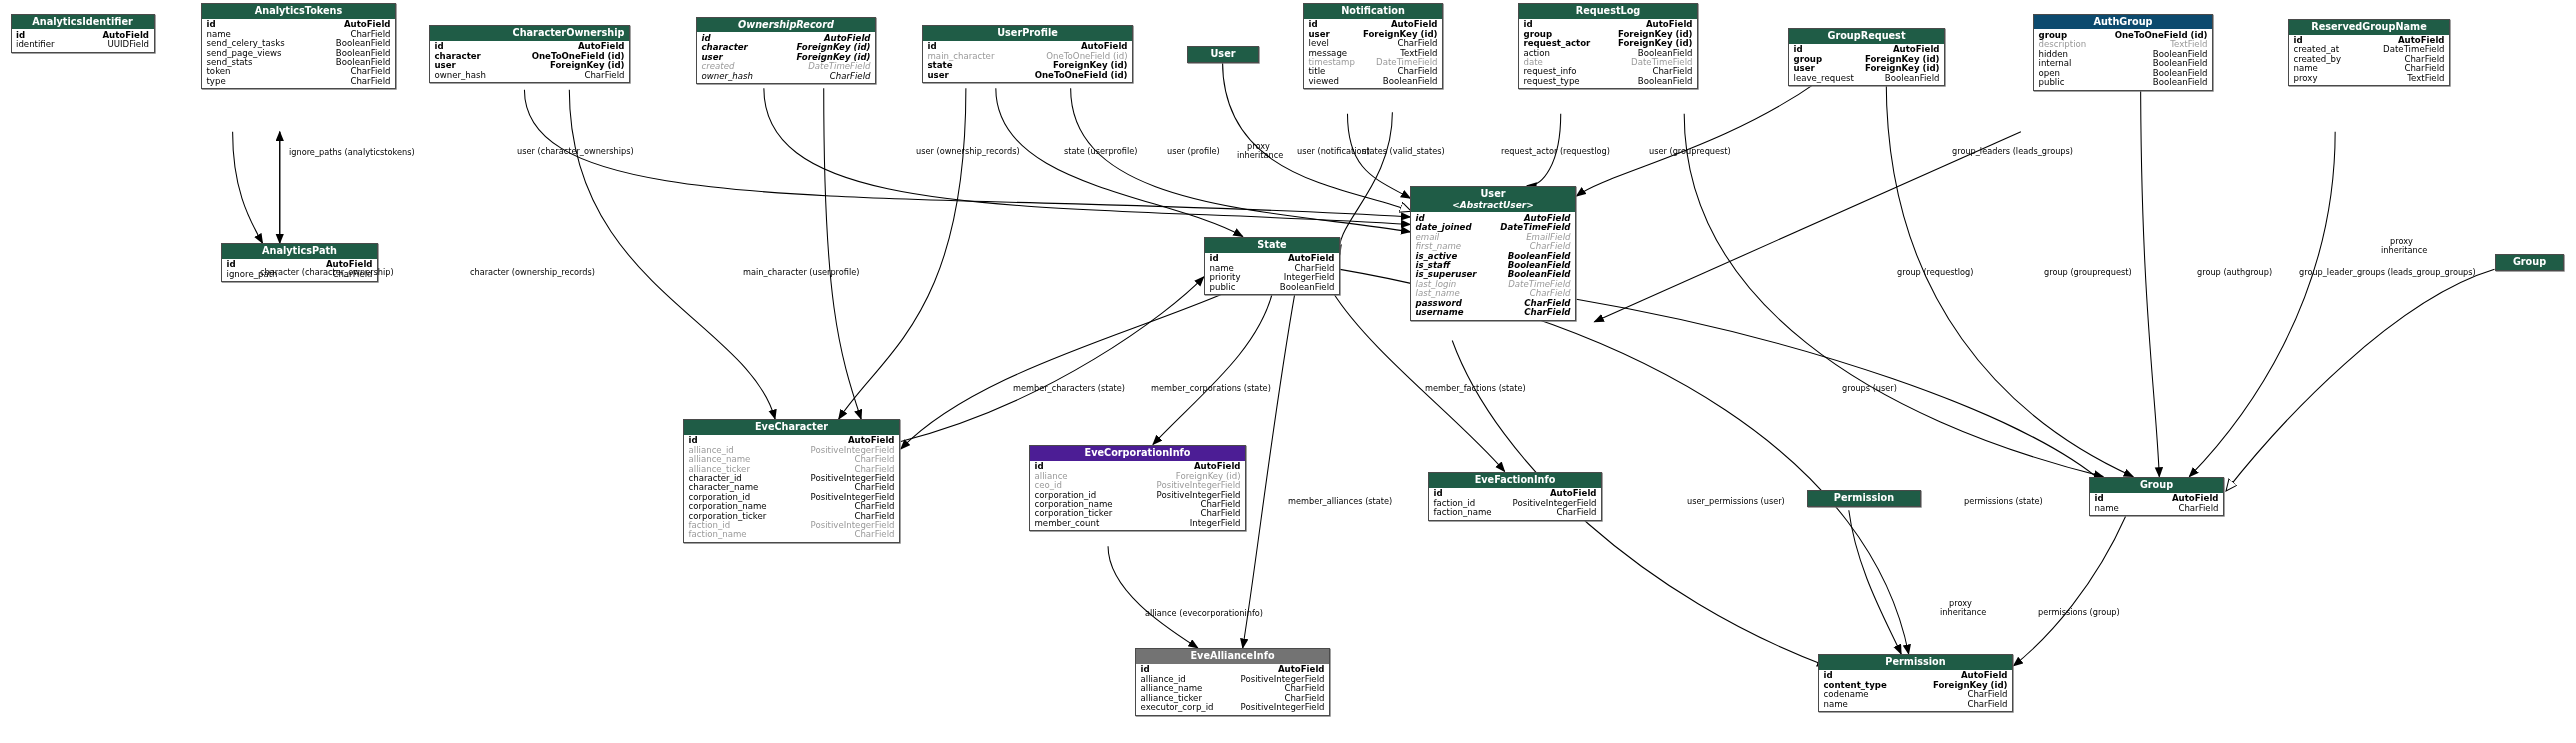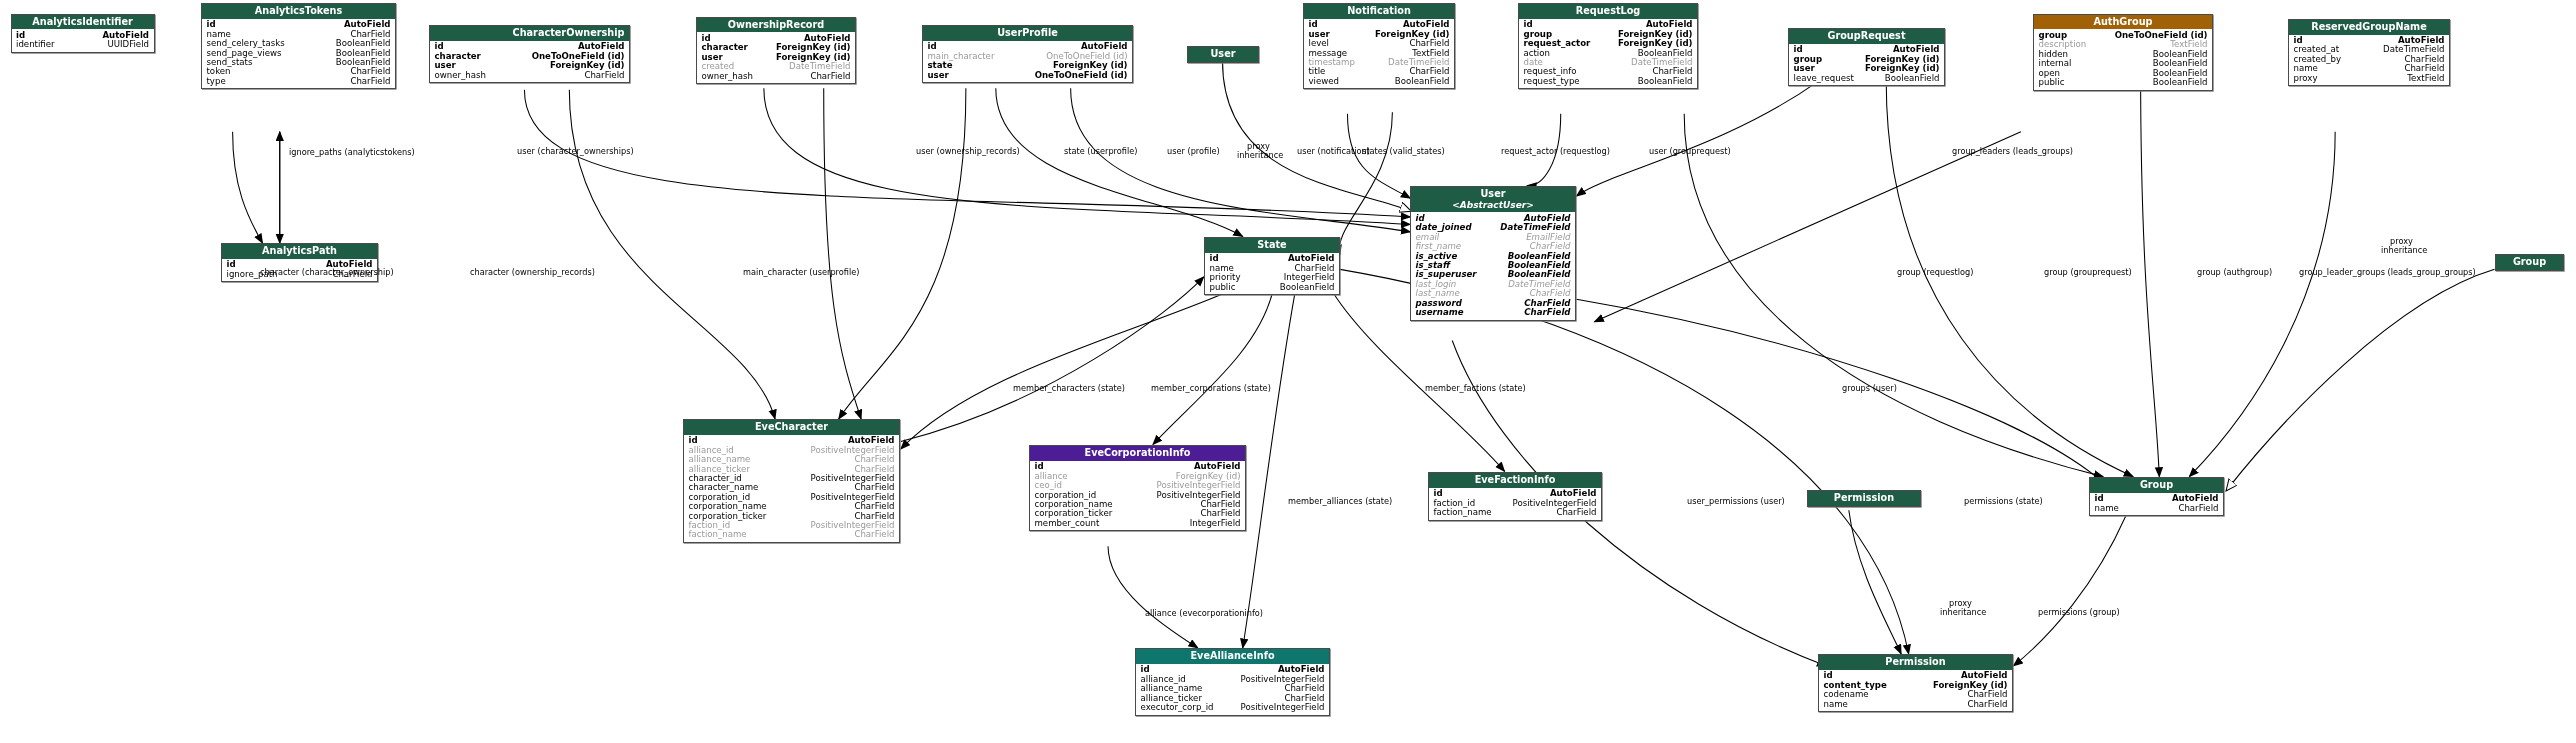--- a/index.html
+++ b/index.html
@@ -181,21 +181,21 @@
           <div class="erow req">
             <span class="fname">user</span>
             <span class="ftype">ForeignKey (id)</span>
           </div>
           <div class="erow plain">
             <span class="fname">owner_hash</span>
             <span class="ftype">CharField</span>
           </div>
         </div>
       </div>
-      <div class="entity" style="left: 696px; top: 16.5px; width: 160px;">
+      <div class="entity" style="left: 696px; top: 16.5px; width: 180px; font-style: italic;">
         <div class="ehead" style="background: rgb(31, 92, 70); color: rgb(255, 255, 255);">OwnershipRecord</div>
         <div class="ebody">
           <div class="erow pk">
             <span class="fname">id</span>
             <span class="ftype">AutoField</span>
           </div>
           <div class="erow req">
             <span class="fname">character</span>
             <span class="ftype">ForeignKey (id)</span>
           </div>
@@ -230,21 +230,21 @@
           </div>
           <div class="erow req">
             <span class="fname">user</span>
             <span class="ftype">OneToOneField (id)</span>
           </div>
         </div>
       </div>
       <div class="entity" style="left: 1187px; top: 46px; width: 72px;">
         <div class="ehead" style="background: rgb(31, 92, 70); color: rgb(255, 255, 255);">User</div>
       </div>
-      <div class="entity" style="left: 1303px; top: 3px; width: 152px;">
+      <div class="entity" style="left: 1303px; top: 3px; width: 140px;">
         <div class="ehead" style="background: rgb(31, 92, 70); color: rgb(255, 255, 255);">Notification</div>
         <div class="ebody">
           <div class="erow pk">
             <span class="fname">id</span>
             <span class="ftype">AutoField</span>
           </div>
           <div class="erow req">
             <span class="fname">user</span>
             <span class="ftype">ForeignKey (id)</span>
           </div>
@@ -318,21 +318,21 @@
             <span class="fname">user</span>
             <span class="ftype">ForeignKey (id)</span>
           </div>
           <div class="erow plain">
             <span class="fname">leave_request</span>
             <span class="ftype">BooleanField</span>
           </div>
         </div>
       </div>
       <div class="entity" style="left: 2033px; top: 13.5px; width: 180px;">
-        <div class="ehead" style="background: #a16207; color: rgb(255, 255, 255);">AuthGroup</div>
+        <div class="ehead" style="background: #0c4a6e; color: rgb(255, 255, 255);">AuthGroup</div>
         <div class="ebody">
           <div class="erow req">
             <span class="fname">group</span>
             <span class="ftype">OneToOneField (id)</span>
           </div>
           <div class="erow opt">
             <span class="fname">description</span>
             <span class="ftype">TextField</span>
           </div>
           <div class="erow plain">
@@ -541,21 +541,21 @@
             <span class="fname">faction_id</span>
             <span class="ftype">PositiveIntegerField</span>
           </div>
           <div class="erow plain">
             <span class="fname">faction_name</span>
             <span class="ftype">CharField</span>
           </div>
         </div>
       </div>
       <div class="entity" style="left: 1135px; top: 648px; width: 195px;">
-        <div class="ehead" style="background: #0f766e; color: rgb(255, 255, 255);">EveAllianceInfo</div>
+        <div class="ehead" style="background: #737373; color: rgb(255, 255, 255);">EveAllianceInfo</div>
         <div class="ebody">
           <div class="erow pk">
             <span class="fname">id</span>
             <span class="ftype">AutoField</span>
           </div>
           <div class="erow plain">
             <span class="fname">alliance_id</span>
             <span class="ftype">PositiveIntegerField</span>
           </div>
           <div class="erow plain">

